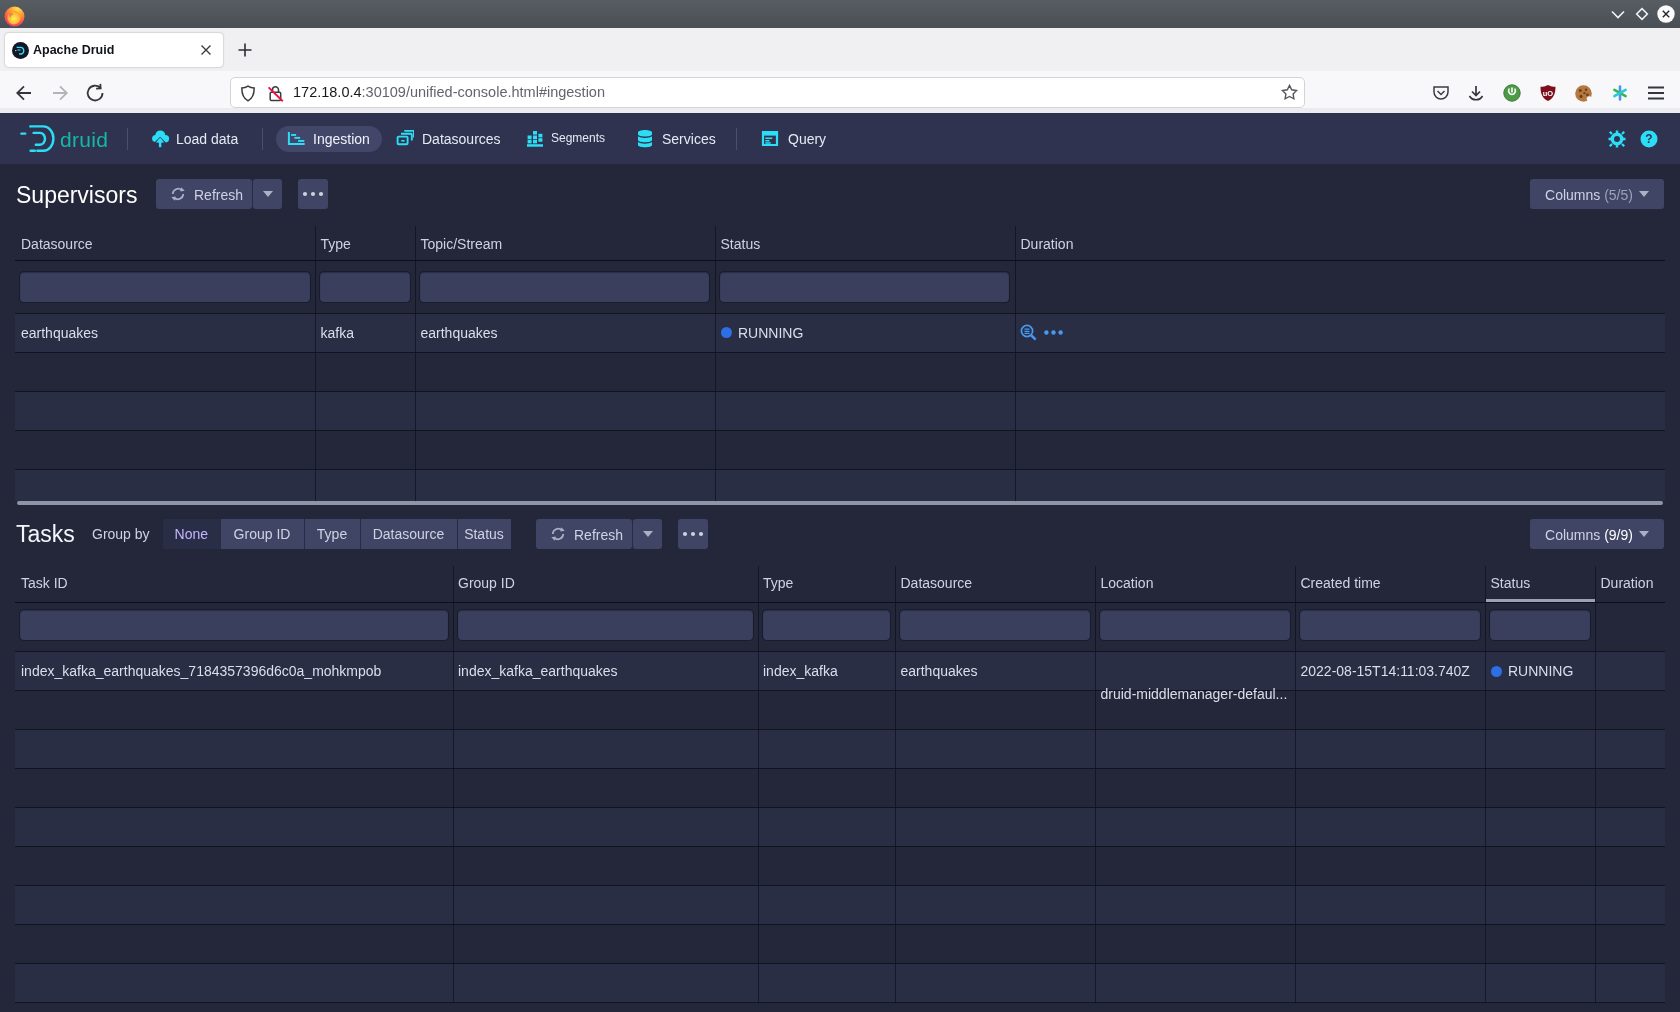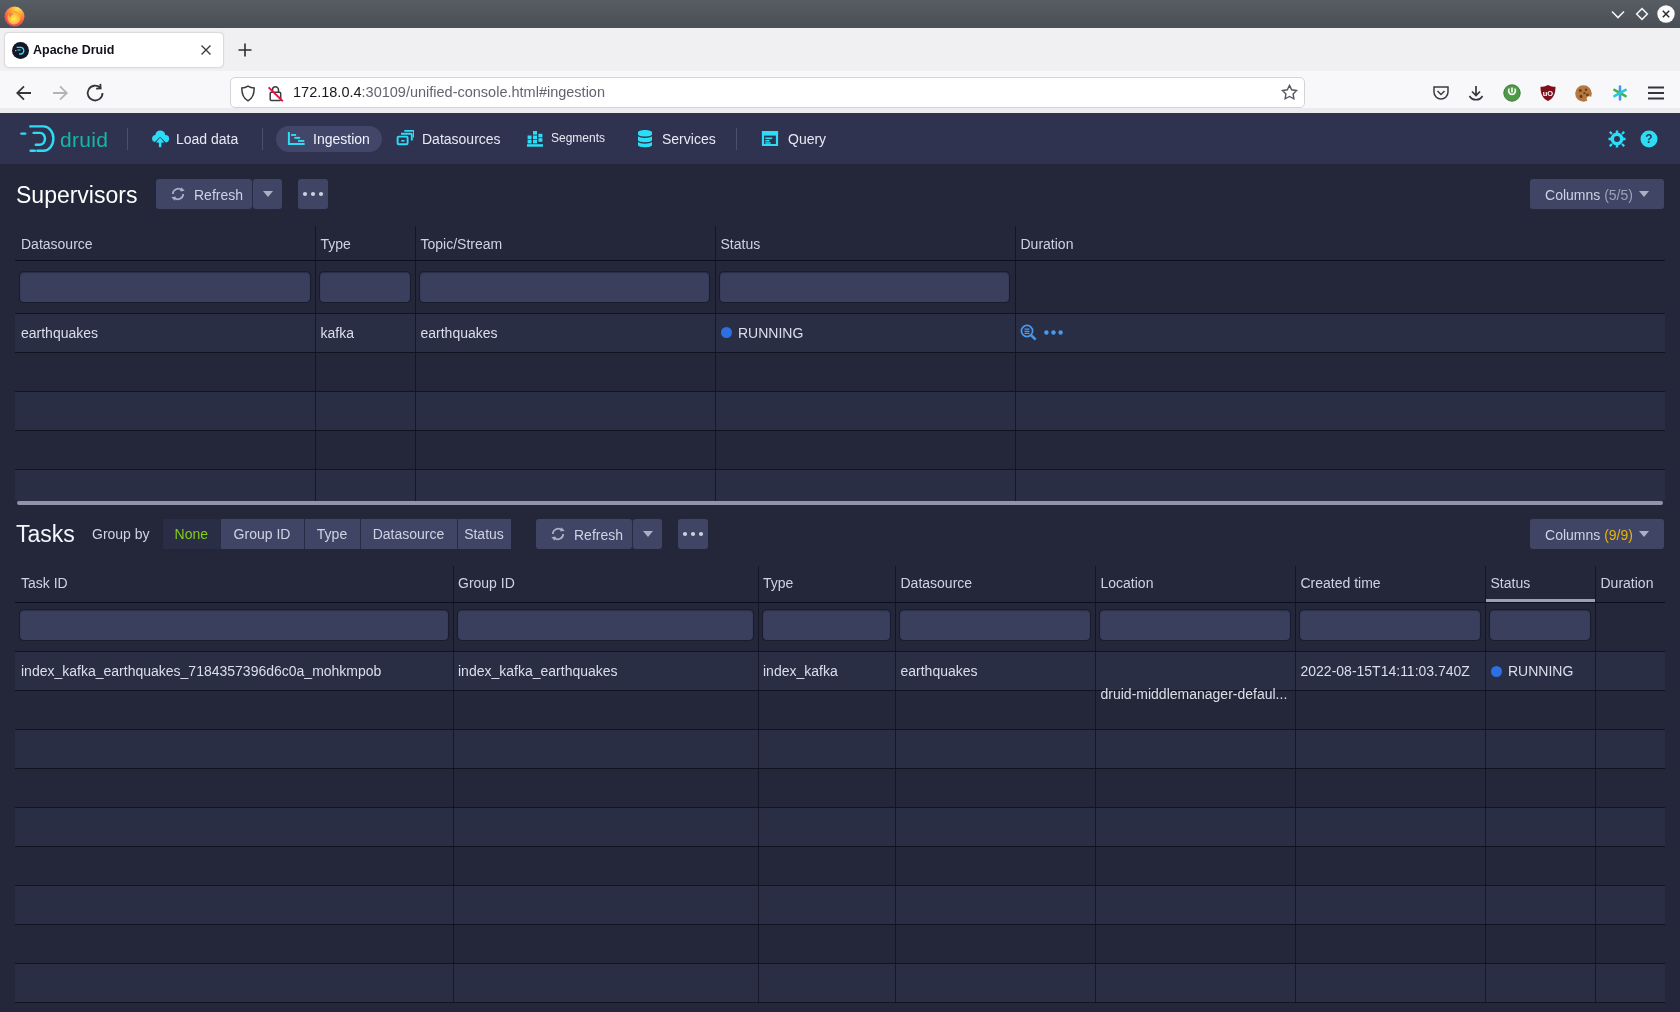--- a/index.html
+++ b/index.html
@@ -255,21 +255,21 @@
 <g fill="#459af2">
       <circle cx="2.4" cy="2.5" r="2.2"></circle>
       <circle cx="9.5" cy="2.5" r="2.2"></circle>
       <circle cx="16.6" cy="2.5" r="2.2"></circle>
     </g>
   </svg>
 <div class="a" style="left:17px;top:501px;width:1646px;height:4px;border-radius:2px;background:#8f94a8"></div>
 <div class="a" style="left:16px;top:521px;font-size:23px;color:#f3f6fc">Tasks</div>
 <div class="a" style="left:92px;top:526px;font-size:14px;color:#ced3e2">Group by</div>
 <div class="a" style="left:162.5px;top:519px;width:57.5px;height:30px;background:#292d46;border-radius:3px;border-radius:0">
-    <div style="text-align:center;line-height:30px;font-size:14px;color:#84cc16">None</div>
+    <div style="text-align:center;line-height:30px;font-size:14px;color:#c4b5fd">None</div>
   </div>
 <div class="a" style="left:220px;top:519px;width:84px;height:30px;background:#404566;border-radius:3px;border-radius:0">
     <div style="text-align:center;line-height:30px;font-size:14px;color:#cdd3e3">Group ID</div>
   </div>
 <div class="a" style="left:304px;top:519px;width:56px;height:30px;background:#404566;border-radius:3px;border-radius:0">
     <div style="text-align:center;line-height:30px;font-size:14px;color:#cdd3e3">Type</div>
   </div>
 <div class="a" style="left:360px;top:519px;width:97px;height:30px;background:#404566;border-radius:3px;border-radius:0">
     <div style="text-align:center;line-height:30px;font-size:14px;color:#cdd3e3">Datasource</div>
   </div>
@@ -301,21 +301,21 @@
   </svg>
 <div class="a" style="left:678px;top:519px;width:30px;height:30px;background:#404566;border-radius:3px;"></div>
 <svg class="a" style="left:682px;top:531px" width="22" height="6" viewBox="0 0 22 6">
 <g fill="#ccd2e0">
       <circle cx="3" cy="3" r="2.1"></circle>
       <circle cx="11" cy="3" r="2.1"></circle>
       <circle cx="19" cy="3" r="2.1"></circle>
     </g>
   </svg>
 <div class="a" style="left:1530px;top:519px;width:134px;height:30px;background:#404566;border-radius:3px;"></div>
-<div class="a" style="left:1530px;top:527px;width:118px;text-align:center;font-size:14px;color:#cdd3e3">Columns <span style="color:#eab308">(9/9)</span></div>
+<div class="a" style="left:1530px;top:527px;width:118px;text-align:center;font-size:14px;color:#cdd3e3">Columns <span style="color:#ffffff">(9/9)</span></div>
 <svg class="a" style="left:1639px;top:531px" width="10" height="6" viewBox="0 0 10 6">
     <path d="M0 0 h10 l-5 6z" fill="#aab1c5"></path>
   </svg>
 <div class="a" style="left:15px;top:651px;width:1650px;height:39px;background:#2a2e45"></div>
 <div class="a" style="left:15px;top:729px;width:1650px;height:39px;background:#2a2e45"></div>
 <div class="a" style="left:15px;top:807px;width:1650px;height:39px;background:#2a2e45"></div>
 <div class="a" style="left:15px;top:885px;width:1650px;height:39px;background:#2a2e45"></div>
 <div class="a" style="left:15px;top:963px;width:1650px;height:39px;background:#2a2e45"></div>
 <div class="a" style="left:15px;top:651px;width:1650px;height:1px;background:rgba(13,16,28,0.85)"></div>
 <div class="a" style="left:15px;top:690px;width:1650px;height:1px;background:rgba(13,16,28,0.85)"></div>

